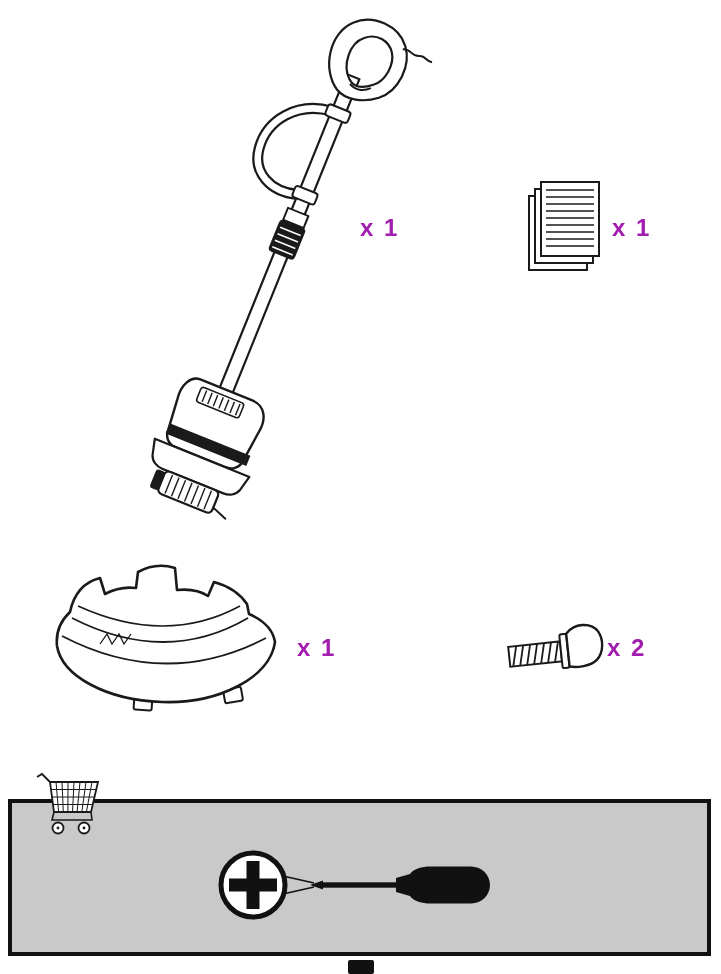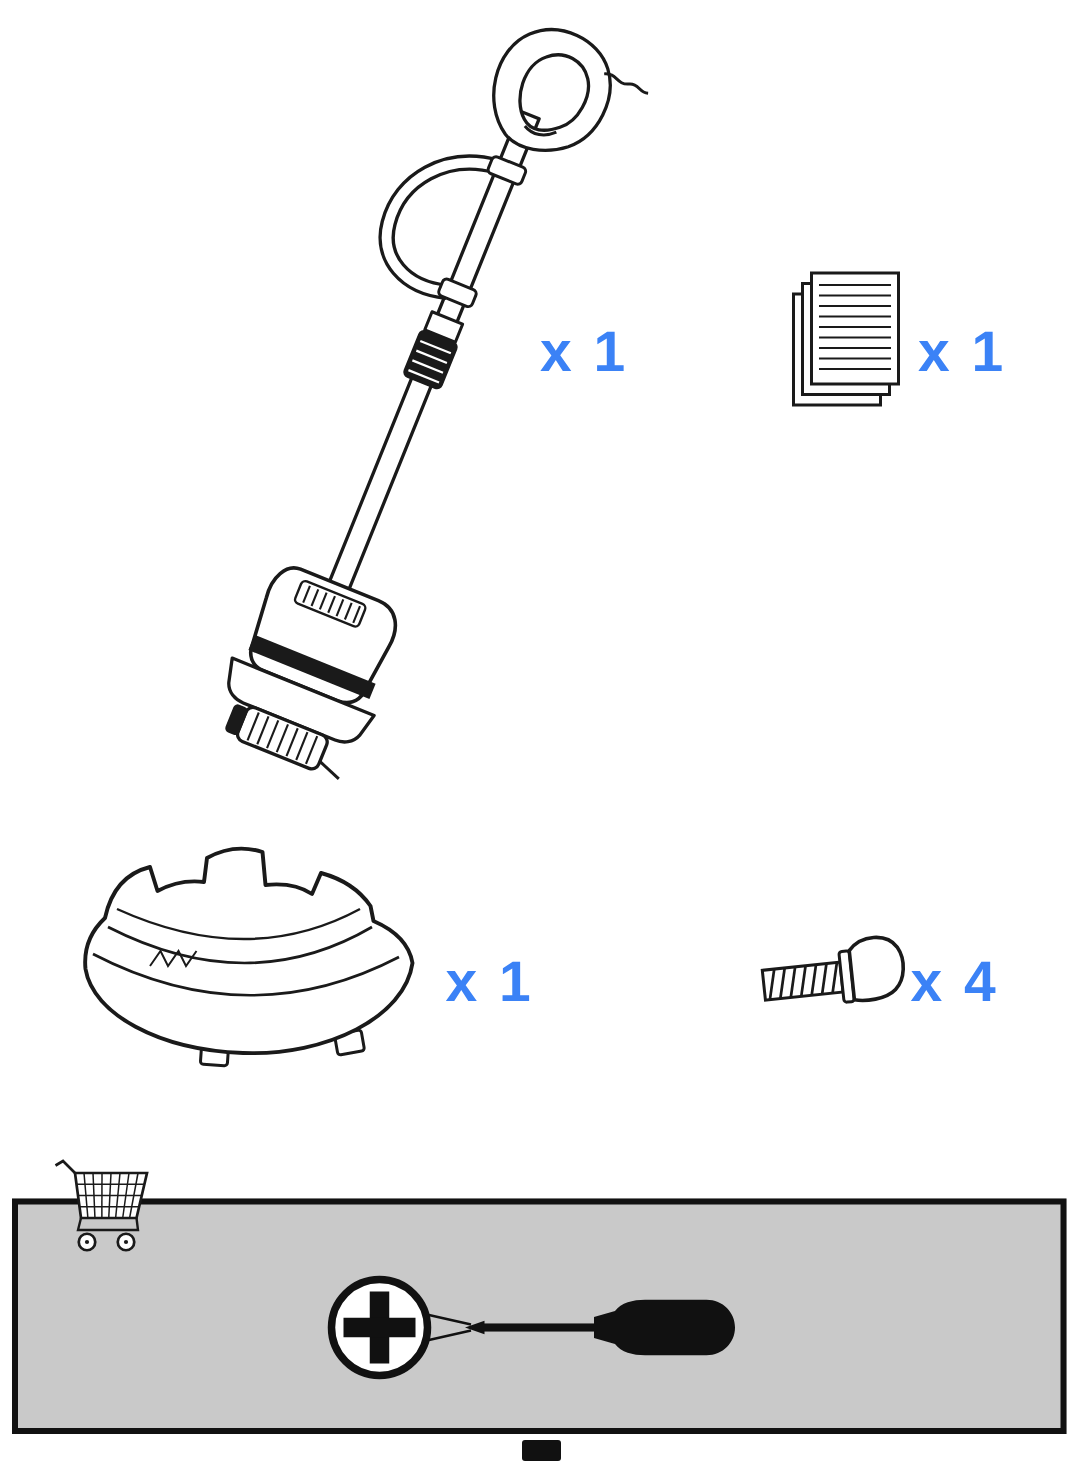--- a/index.html
+++ b/index.html
@@ -8,22 +8,22 @@
     width:721px;height:974px;
     background:#fff;
     font-family:"Liberation Sans",sans-serif;
     overflow:hidden;
   }
   .abs{position:absolute;}
   .count{
     position:absolute;
     font-family:"Liberation Sans",sans-serif;
     font-weight:bold;
-    font-size:38px;
-    color:#3b82f6;
+    font-size:24px;
+    color:#a21caf;
     letter-spacing:2px;
     white-space:nowrap;
   }
   .panel{
     position:absolute;
     left:8px;top:799px;
     width:695px;height:149px;
     background:#c9c9c9;
     border:4px solid #111;
   }
@@ -134,21 +134,21 @@
         <line x1="26" y1="22" x2="21" y2="42"></line>
         <line x1="33" y1="22" x2="28" y2="42"></line>
         <line x1="40" y1="22" x2="35" y2="42"></line>
         <line x1="47" y1="22" x2="42" y2="42"></line>
         <line x1="54" y1="22" x2="49" y2="42"></line>
       </g>
       <rect x="56" y="15" width="7" height="34" rx="2" fill="#fff" stroke="#1a1a1a" stroke-width="2"></rect>
       <path d="M 63,15 C 72,5 89,6 95,16 C 100,25 98,38 91,44 C 84,50 70,50 63,48 Z" fill="#fff" stroke="#1a1a1a" stroke-width="2.4"></path>
     </g>
   </svg>
-  <div class="count" style="left:607px;top:634px;">x 4</div>
+  <div class="count" style="left:607px;top:634px;">x 2</div>
 
   <div class="panel"></div>
 
   <svg class="abs" style="left:36px;top:772px;" width="70" height="72" viewBox="0 0 70 72">
     <path d="M 14,10 L 6,2 L 1,5" fill="none" stroke="#1a1a1a" stroke-width="1.8"></path>
     <path d="M 14,10 L 62,10 L 55,40 L 18,40 Z" fill="#fff" stroke="#1a1a1a" stroke-width="1.8"></path>
     <g stroke="#1a1a1a" stroke-width="1">
       <line x1="20" y1="10" x2="22.6" y2="40"></line>
       <line x1="26" y1="10" x2="27.3" y2="40"></line>
       <line x1="32" y1="10" x2="31.9" y2="40"></line>

